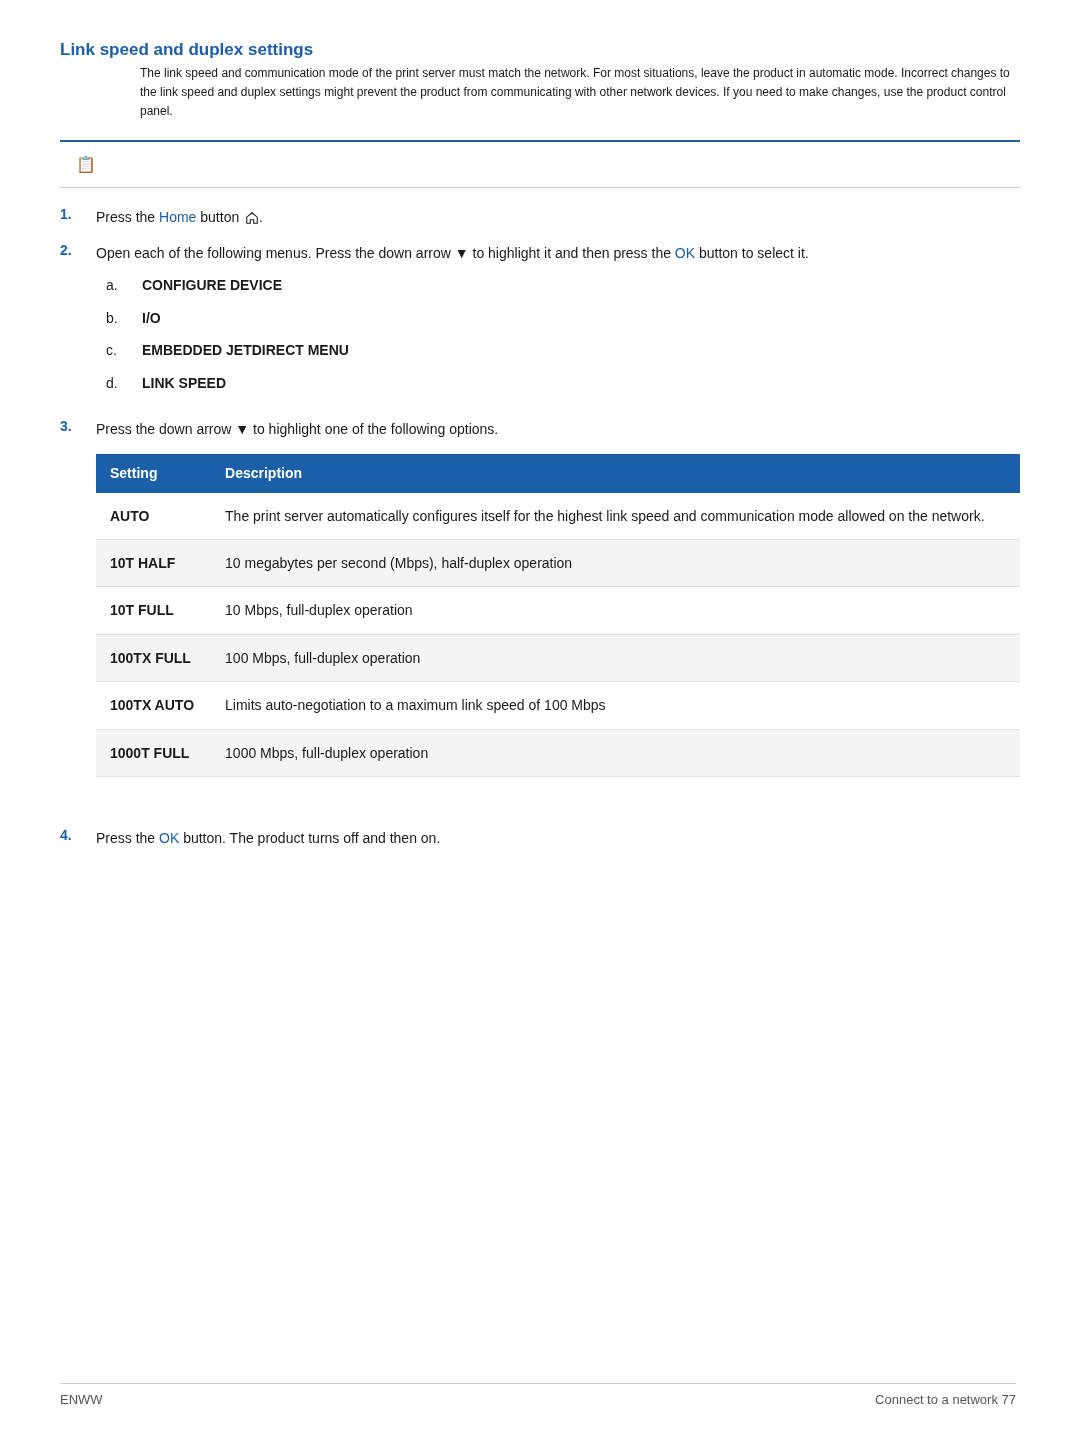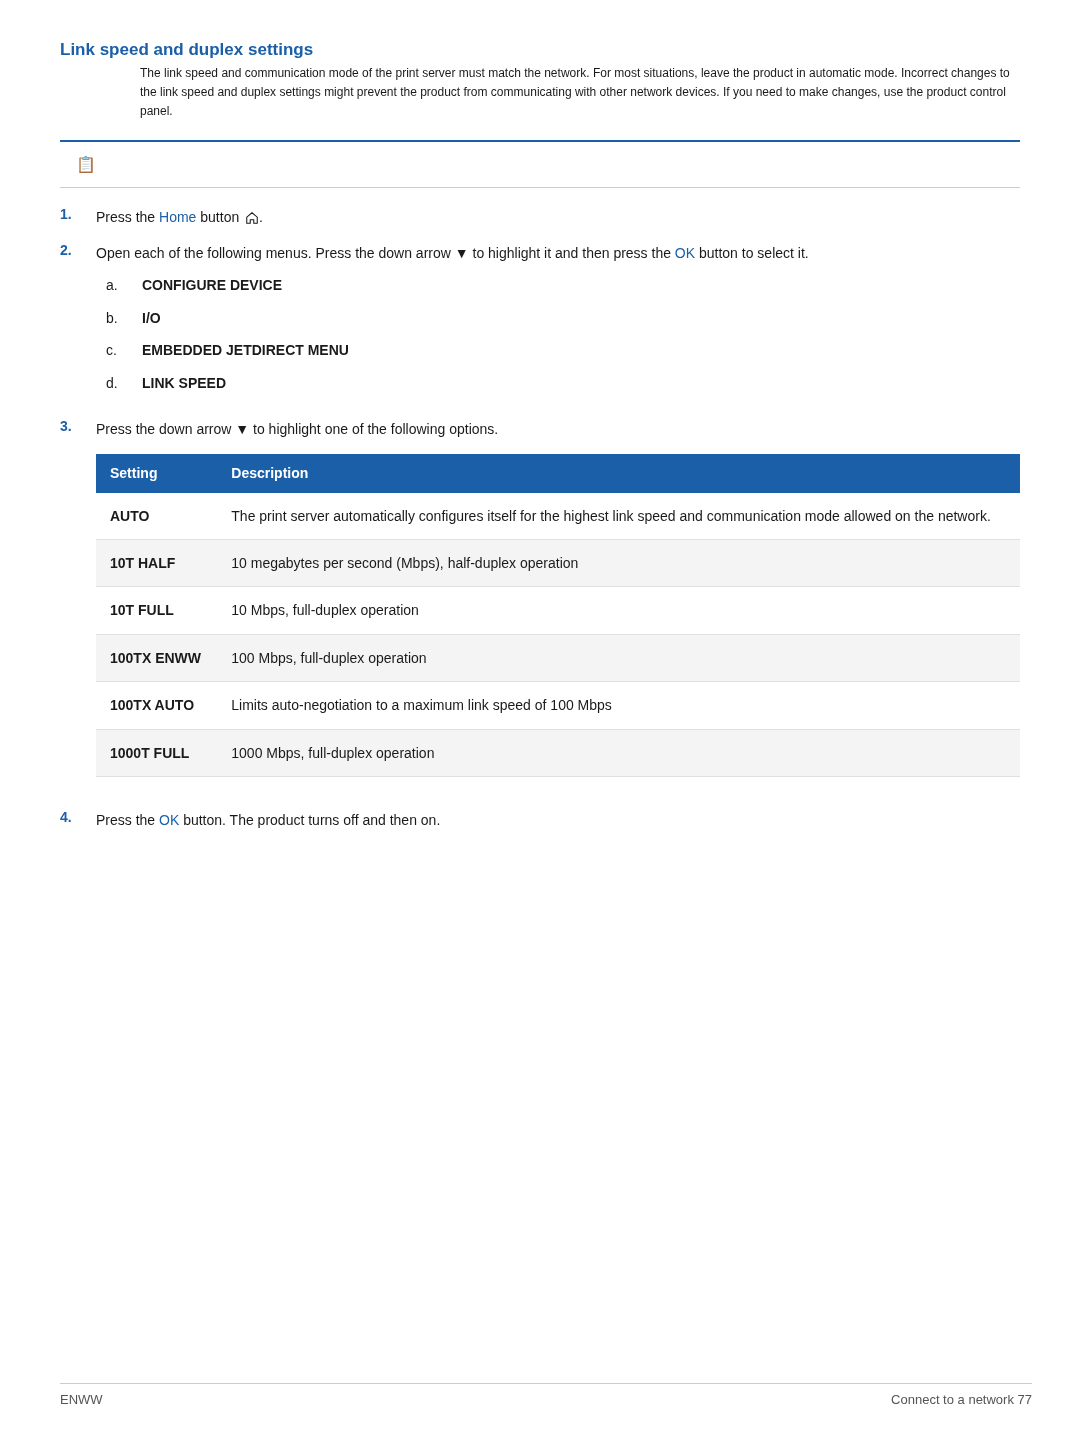--- a/index.html
+++ b/index.html
@@ -103,21 +103,21 @@
 
     .sub-step-content {
       font-weight: bold;
       font-size: 14px;
     }
 
     table.settings-table {
       width: 100%;
       border-collapse: collapse;
       margin-top: 14px;
-      margin-bottom: 18px;
+      margin-bottom: 36px;
       font-size: 14px;
     }
 
     table.settings-table thead tr {
       background-color: #1a5fa8;
       color: #ffffff;
     }
 
     table.settings-table thead th {
       padding: 8px 14px;
@@ -141,21 +141,21 @@
 
     table.settings-table tbody td:first-child {
       font-weight: bold;
       white-space: nowrap;
     }
 
     .footer {
       position: absolute;
       bottom: 30px;
       left: 60px;
-      right: 48px;
+      right: 64px;
       display: flex;
       justify-content: space-between;
       font-size: 13px;
       color: #555555;
       border-top: 1px solid #cccccc;
       padding-top: 8px;
     }
 
     .home-icon {
       display: inline-block;
@@ -237,21 +237,21 @@
             </tr>
             <tr>
               <td>10T HALF</td>
               <td>10 megabytes per second (Mbps), half-duplex operation</td>
             </tr>
             <tr>
               <td>10T FULL</td>
               <td>10 Mbps, full-duplex operation</td>
             </tr>
             <tr>
-              <td>100TX ENWW</td>
+              <td>100TX FULL</td>
               <td>100 Mbps, full-duplex operation</td>
             </tr>
             <tr>
               <td>100TX AUTO</td>
               <td>Limits auto-negotiation to a maximum link speed of 100 Mbps</td>
             </tr>
             <tr>
               <td>1000T FULL</td>
               <td>1000 Mbps, full-duplex operation</td>
             </tr>

